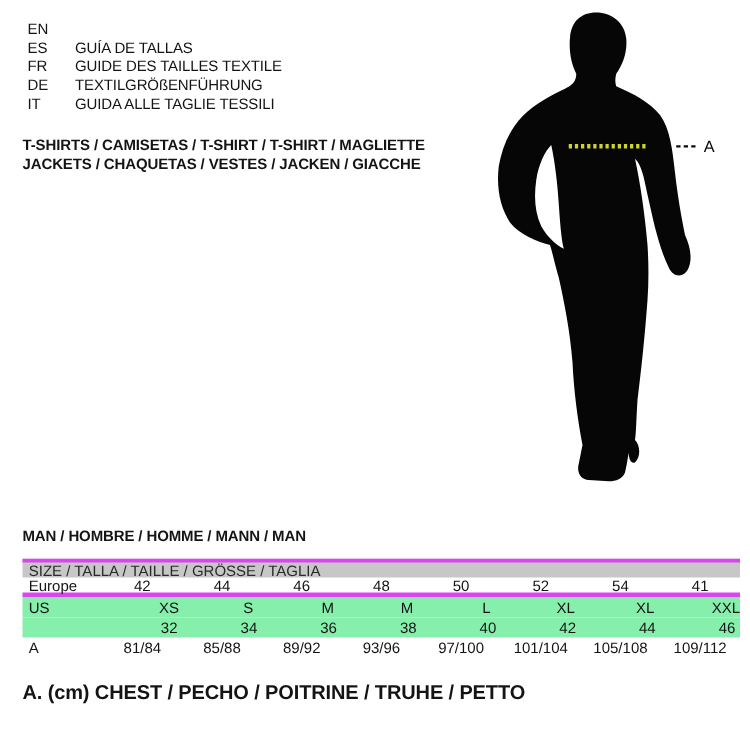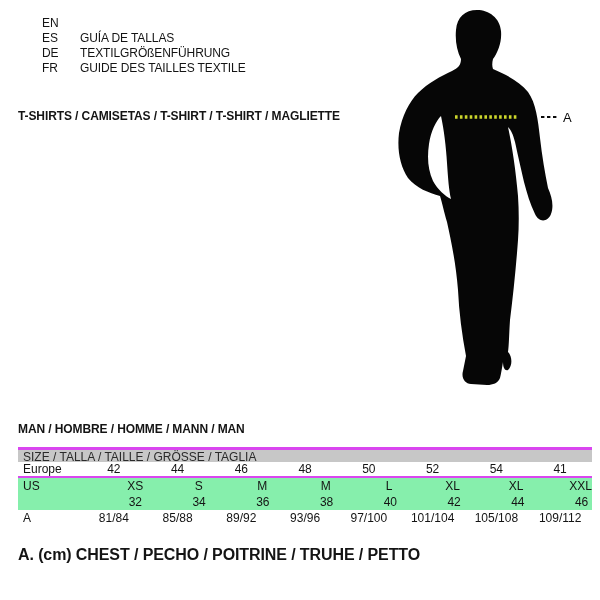--- a/index.html
+++ b/index.html
@@ -2,21 +2,21 @@
 <html><head>
 <meta charset="utf-8">
 <style>
   html,body{margin:0;padding:0;background:#ffffff;}
   .page{
     position:relative;width:600px;height:600px;background:#ffffff;overflow:hidden;
     font-family:"Liberation Sans", sans-serif;color:#141414;
     -webkit-font-smoothing:antialiased;
   }
   
-  .lang-block{position:absolute;left:22px;top:16px;margin-left:20px;}
+  .lang-block{position:absolute;left:22px;top:16px;}
   .lang-row{display:flex;height:15px;line-height:15px;font-size:12px;font-weight:400;letter-spacing:-0.1px;}
   .lang-code{width:38px;flex:0 0 38px;}
   
   .garment-block{position:absolute;left:18px;top:109px;font-size:12px;font-weight:700;line-height:15px;letter-spacing:-0.1px;}
   
   .figure-svg{position:absolute;left:385px;top:0;width:205px;height:400px;}
   .measure-a{font-family:"Liberation Sans", sans-serif;font-size:13px;}
   
   .section-title{position:absolute;left:18px;top:422px;font-size:12px;font-weight:700;letter-spacing:-0.1px;}
   
@@ -24,51 +24,56 @@
   .thead{
     box-sizing:border-box;height:15px;line-height:14px;background:#c7c7c7;
     border-top:3px solid #d946ef;padding-left:5px;color:#2a2a2a;
   }
   .trow{
     box-sizing:border-box;display:grid;grid-template-columns:64px repeat(8,1fr);
     height:16px;line-height:16px;
   }
   .trow .tlabel{padding-left:5px;text-align:left;}
   .trow .tval{text-align:center;}
-  .row-europe{border-bottom:2px solid #d946ef;line-height:15px;}
+  .row-europe{border-bottom:4px solid #d946ef;line-height:15px;}
   .row-us,.row-num{background:#86efac;gap:43px;}
   .row-a{height:17px;line-height:17px;}
   
   .footnote{position:absolute;left:18px;top:546px;font-size:16px;font-weight:700;letter-spacing:-0.1px;}
 </style>
 </head>
 <body>
 
 <div class="page">
 
   <div class="lang-block">
     <div class="lang-row">
       <span class="lang-code">EN</span>
     </div>
     <div class="lang-row">
       <span class="lang-code">ES</span>
       <span class="lang-label">GUÍA DE TALLAS</span>
     </div>
     <div class="lang-row">
+      <span class="lang-code">FR</span>
+      <span class="lang-label">GUIDE DES TAILLES TEXTILE</span>
+    </div>
+    <div class="lang-row">
       <span class="lang-code">DE</span>
       <span class="lang-label">TEXTILGRÖßENFÜHRUNG</span>
     </div>
     <div class="lang-row">
-      <span class="lang-code">FR</span>
-      <span class="lang-label">GUIDE DES TAILLES TEXTILE</span>
+      <span class="lang-code">IT</span>
+      <span class="lang-label">GUIDA ALLE TAGLIE TESSILI</span>
     </div>
   </div>
 
   <div class="garment-block">
     <div>T-SHIRTS / CAMISETAS / T-SHIRT / T-SHIRT / MAGLIETTE</div>
+    <div>JACKETS / CHAQUETAS / VESTES / JACKEN / GIACCHE</div>
   </div>
 
   <svg class="figure-svg" viewBox="385 0 205 400" xmlns="http://www.w3.org/2000/svg">
     <path fill="#060606" fill-rule="evenodd" d="M 477 10
              C 489 10 500 18 501 31
              C 502 42 498 52 493 59
              C 492 63 492 66 493 69
              C 507 75 520 82 528 92
              C 536 103 538 120 540 138
              C 542 156 545 173 548 188

